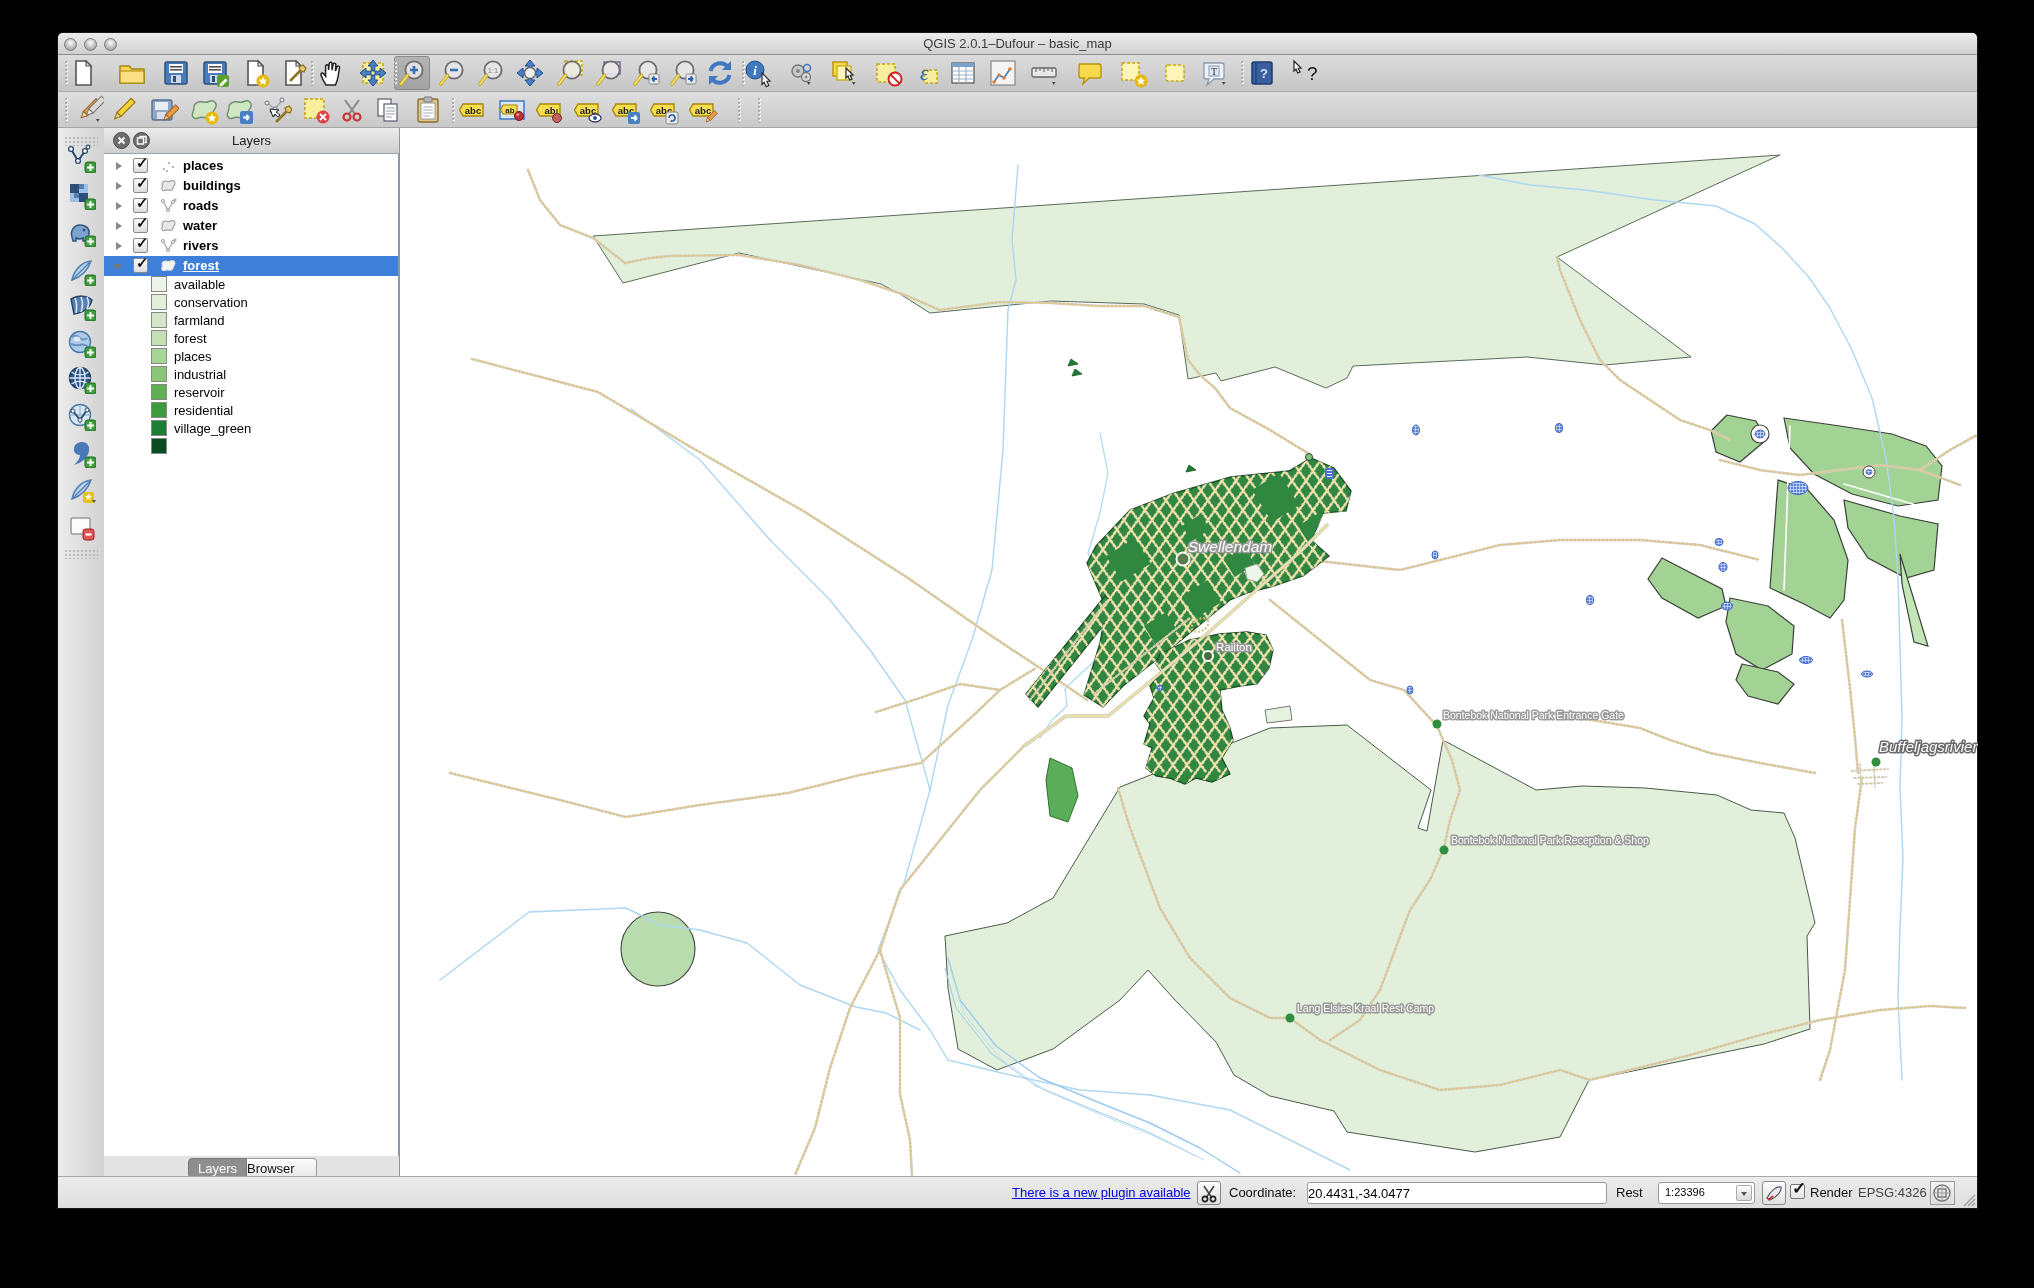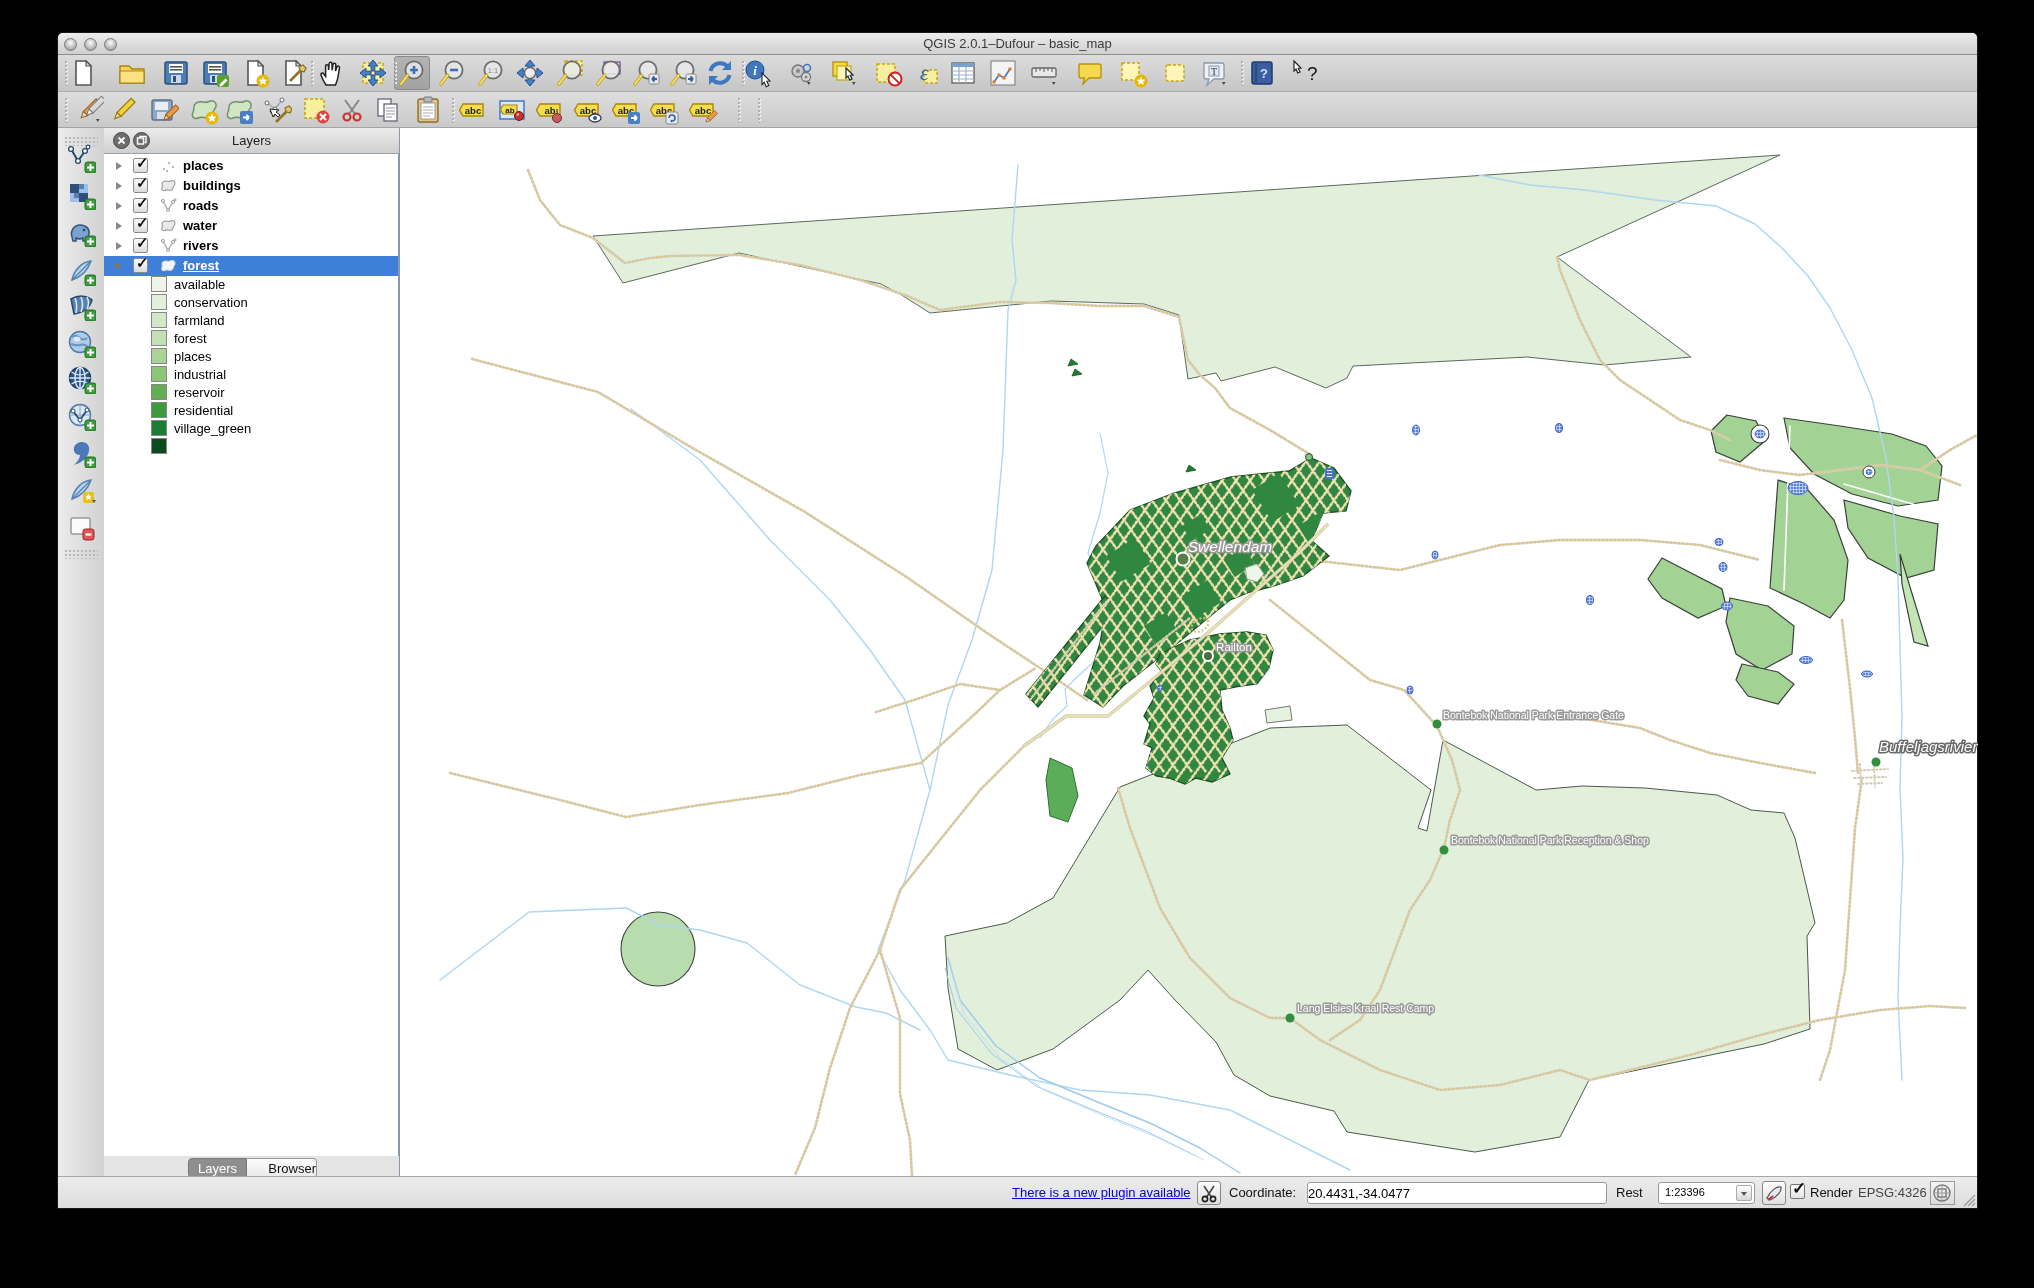--- a/index.html
+++ b/index.html
@@ -540,21 +540,21 @@
         <div class="lrow" style="top:266px">
           <div class="sw" style="left:47px;top:0;background:#1d7d35"></div>
           <span style="position:absolute;left:70px;top:1px">village_green</span>
         </div>
         <div class="lrow" style="top:284px">
           <div class="sw" style="left:47px;top:0;background:#0c4a20"></div>
         </div>
       </div>
       <div id="tabs">
         <div style="position:absolute;left:84px;top:1px;width:59px;height:20px;background:linear-gradient(#9a9a9a,#8282 82);background:#8e8e8e;border:1px solid #787878;border-radius:4px 0 0 4px;color:#fff;text-align:center;font-size:13px;padding-top:2px">Layers</div>
-        <div style="position:absolute;left:143px;top:1px;width:70px;height:20px;background:linear-gradient(#fdfdfd,#e8e8e8);border:1px solid #9a9a9a;border-left:none;border-radius:0 4px 4px 0;color:#111;text-align:right;font-size:13px;padding-top:2px">Browser</div>
+        <div style="position:absolute;left:143px;top:1px;width:70px;height:20px;background:linear-gradient(#fdfdfd,#e8e8e8);border:1px solid #9a9a9a;border-left:none;border-radius:0 4px 4px 0;color:#111;text-align:left;font-size:13px;padding-top:2px">Browser</div>
       </div>
     </div>
 <div id="map">
       <svg width="1578" height="1048" viewBox="0 0 1578 1048" style="position:absolute;left:0;top:0">
         <defs>
           <pattern id="bluehatch" width="3" height="3" patternUnits="userSpaceOnUse">
             <rect width="3" height="3" fill="#5b82d6"></rect>
             <path d="M0 1.5 h3 M1.5 0 v3" stroke="#d8e2f8" stroke-width="0.7"></path>
           </pattern>
         </defs>

